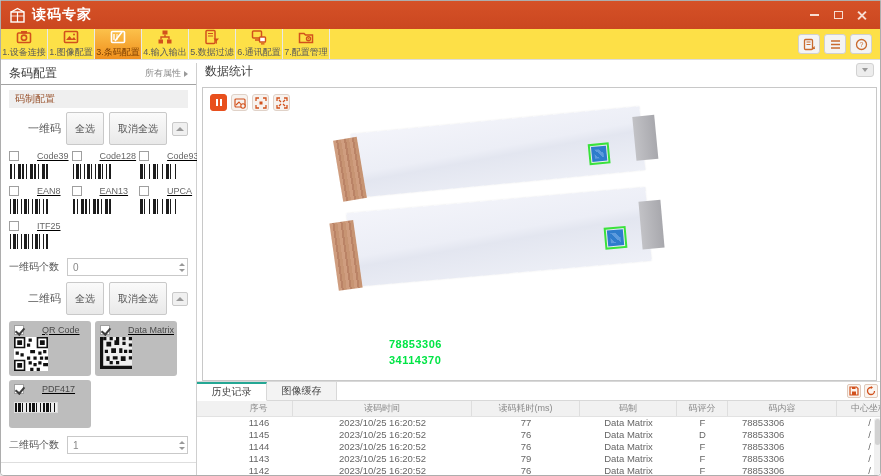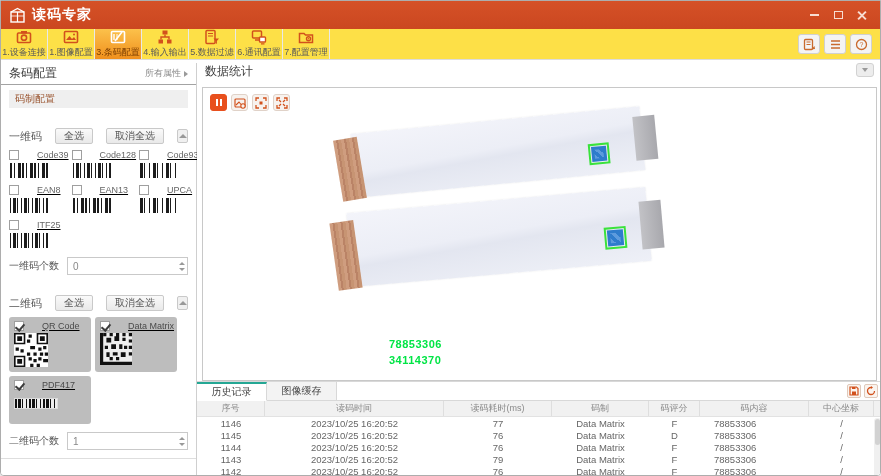--- a/index.html
+++ b/index.html
@@ -35,23 +35,23 @@
   .tool-btn svg { width:13px; height:13px; }
   
   .left-panel { position:absolute; left:0; top:62px; width:196px; height:414px; background:#fff;
     border-right:1px solid #cfcfcf; }
   .panel-header { height:22px; border-bottom:1px solid #a3a3a3; display:flex; align-items:center; padding:0 8px; }
   .panel-title { font-size:12px; color:#3c3c3c; }
   .all-props { margin-left:auto; font-size:9px; color:#8a8a8a; display:flex; align-items:center; gap:3px; cursor:pointer; }
   .tri-right { width:0; height:0; border-left:4px solid #9a9a9a; border-top:3px solid transparent; border-bottom:3px solid transparent; }
   .group-bar { margin:5px 8px 4px 8px; height:18px; background:#efefef; display:flex; align-items:center;
     padding:0 6px; font-size:10px; color:#9a5530; }
-  .sec-row { display:flex; align-items:center; gap:13px; margin:20px 8px 2px 8px; }
+  .sec-row { display:flex; align-items:center; gap:5px; margin:4px 8px 2px 8px;justify-content:flex-end; }
   .sec-label { font-size:11px; color:#555; white-space:nowrap; }
-  .mini-btn { height:16px; padding:0 8px; font-size:10px; color:#555; background:linear-gradient(180deg,#fafafa,#e9e9e9);
+  .mini-btn { height:33px; padding:0 8px; font-size:10px; color:#555; background:linear-gradient(180deg,#fafafa,#e9e9e9);
     border:1px solid #c9c9c9; border-radius:2px; display:flex; align-items:center; cursor:pointer; white-space:nowrap; }
   .collapse-btn { width:16px; height:14px; border:1px solid #c9c9c9; border-radius:2px; background:#f0f0f0;
     display:flex; align-items:center; justify-content:center; cursor:pointer; }
   .tri-up { width:0; height:0; border-bottom:4px solid #999; border-left:4px solid transparent; border-right:4px solid transparent; }
   .bc-grid { display:grid; grid-template-columns:repeat(4,1fr); gap:6px 3px; margin:6px 8px 2px 8px; }
   .bc-item { }
   .cb-row { display:flex; align-items:center; gap:18px; margin-bottom:2px; cursor:pointer;text-decoration:underline; }
   .cb { width:10px; height:10px; border:1px solid #9f9f9f; background:#fff; flex:none; position:relative; }
   .cb.checked:after { content:""; position:absolute; left:2px; top:0px; width:4px; height:7px;
     border:solid #3c3c3c; border-width:0 2px 2px 0; transform:rotate(40deg); }
@@ -107,21 +107,21 @@
   .bottom-panel { position:absolute; left:0; right:0; top:318px; height:96px; border-top:1px solid #d8d8d8; background:#fff; }
   .btabs { height:19px; display:flex; align-items:stretch; border-bottom:1px solid #d8d8d8; position:relative; }
   .btab { width:70px; display:flex; align-items:center; justify-content:center; font-size:10px; color:#444;
     border-right:1px solid #d8d8d8; background:#f3f3f3; cursor:pointer; }
   .btab.active { background:#fff; border-top:2px solid #24a794; border-bottom:1px solid #fff; margin-bottom:-1px; }
   .btab-icons { position:absolute; right:4px; top:2px; display:flex; gap:3px; }
   .s-btn { width:14px; height:14px; border:1px solid #e0c9ba; border-radius:2px; background:#faf4ef;
     color:#d2511c; display:flex; align-items:center; justify-content:center; cursor:pointer; }
   .s-btn svg { width:10px; height:10px; }
   .htable { position:relative; }
-  .hrow { display:flex; height:12px; align-items:flex-end; }
+  .hrow { display:flex; height:12px; align-items:flex-start;padding-left:28px; }
   .hrow.head { height:16px; background:#f1f1f1; border-bottom:1px solid #e2e2e2; }
   .hrow.head .hcell { font-size:9px; color:#8a8a8a; }
   .hcell { font-size:9.5px; color:#666; text-align:center; white-space:nowrap; overflow:hidden; flex:none; }
   .head .hcell { border-right:1px solid #dedede; height:100%; display:flex; align-items:center; justify-content:center; }
   .c0{width:68px;} .c1{width:179px;} .c2{width:108px;} .c3{width:97px;} .c4{width:51px;} .c5{width:109px; text-align:left; padding-left:14px;} .c6{width:65px;}
   .head .c5 { justify-content:center; padding-left:0; }
   .rows-area { height:61px; overflow:hidden; }
   .vscroll { position:absolute; right:1px; top:17px; bottom:1px; width:7px; background:#f0f0f0; border-radius:3px; }
   .vthumb { position:absolute; top:1px; left:1px; width:5px; height:26px; background:#d2d2d2; border-radius:3px; }
 </style>

